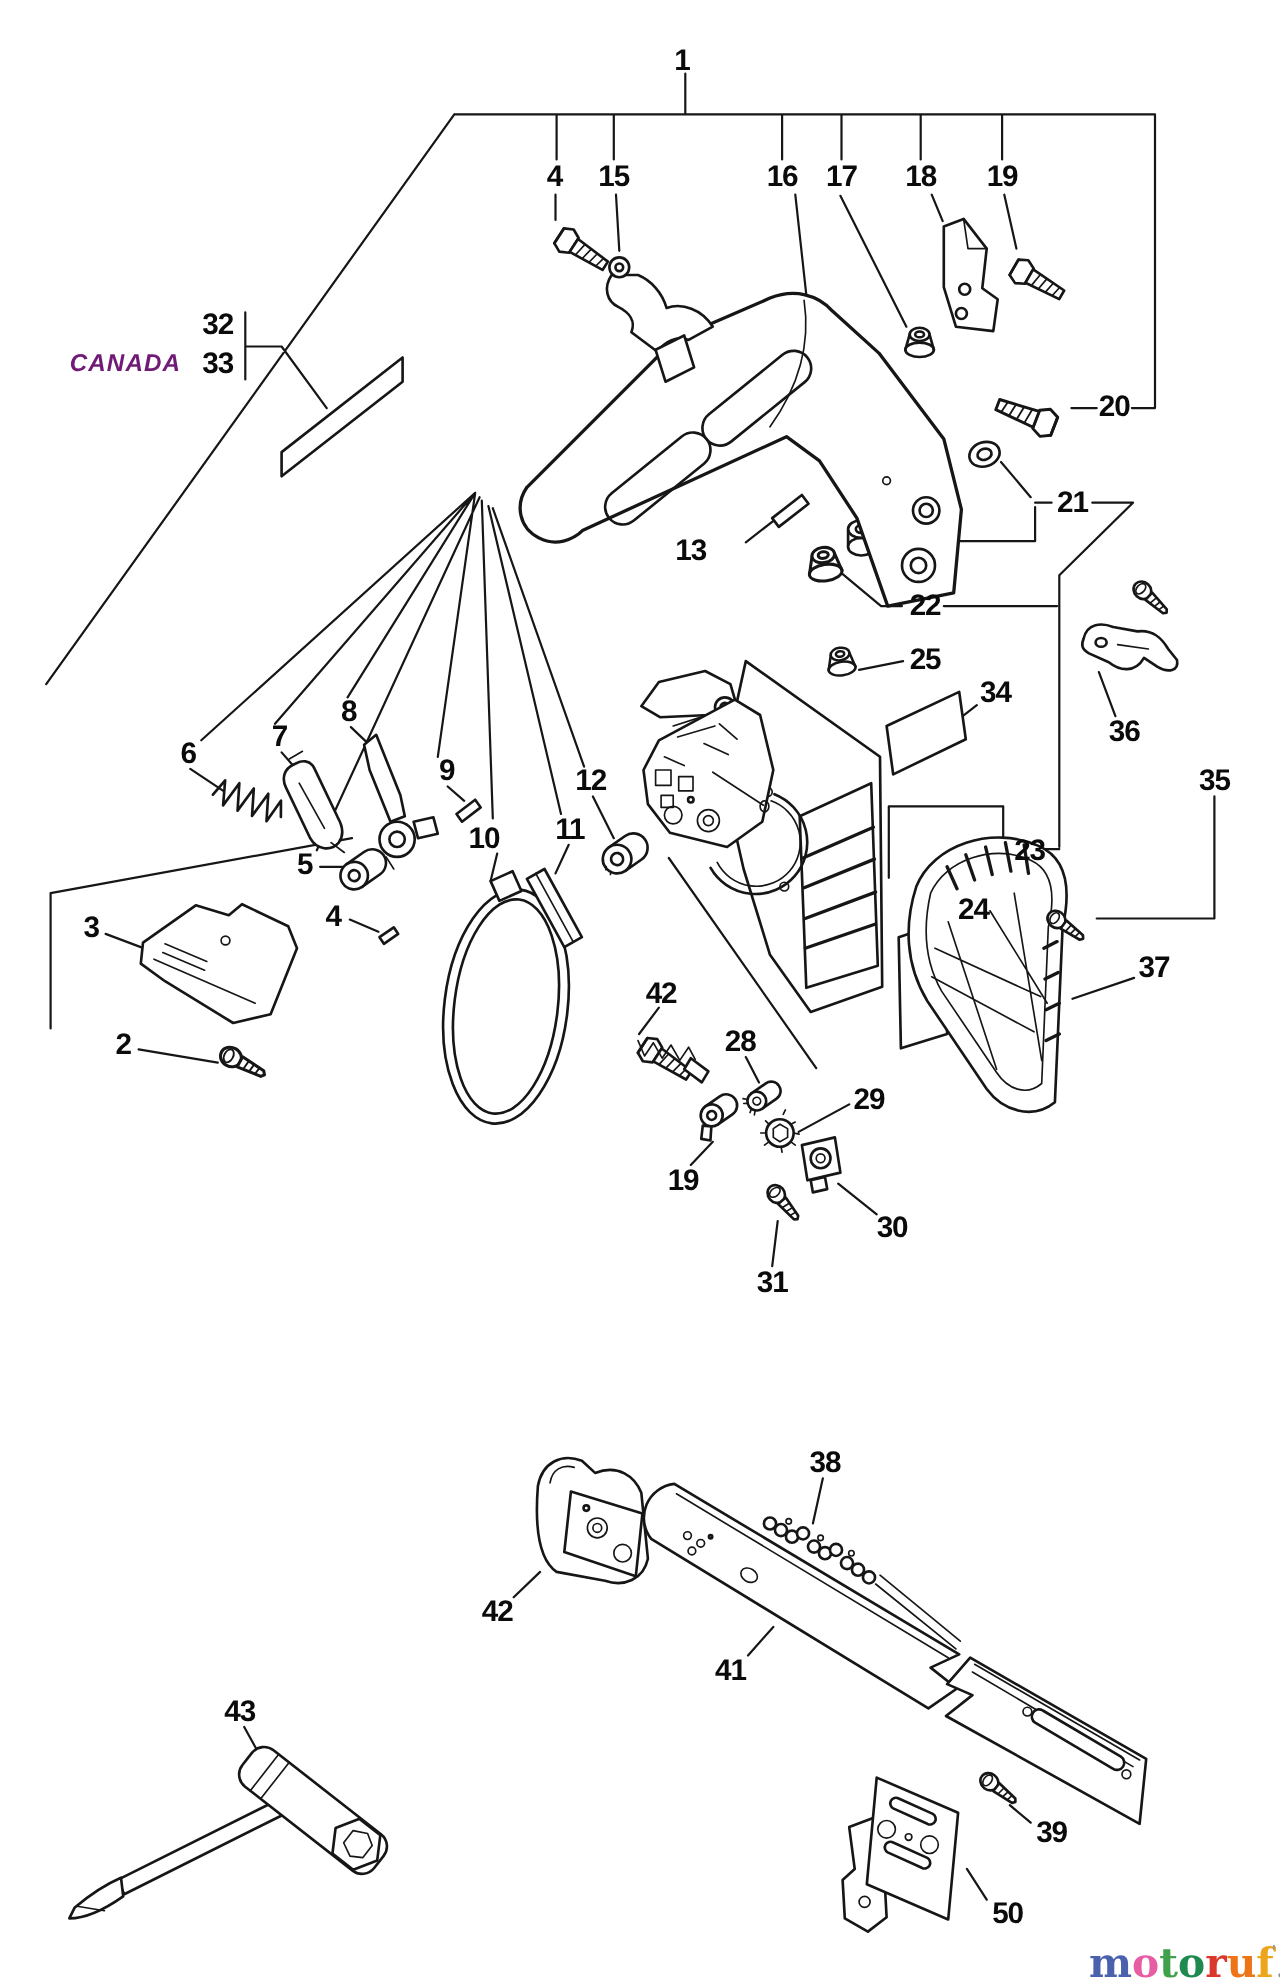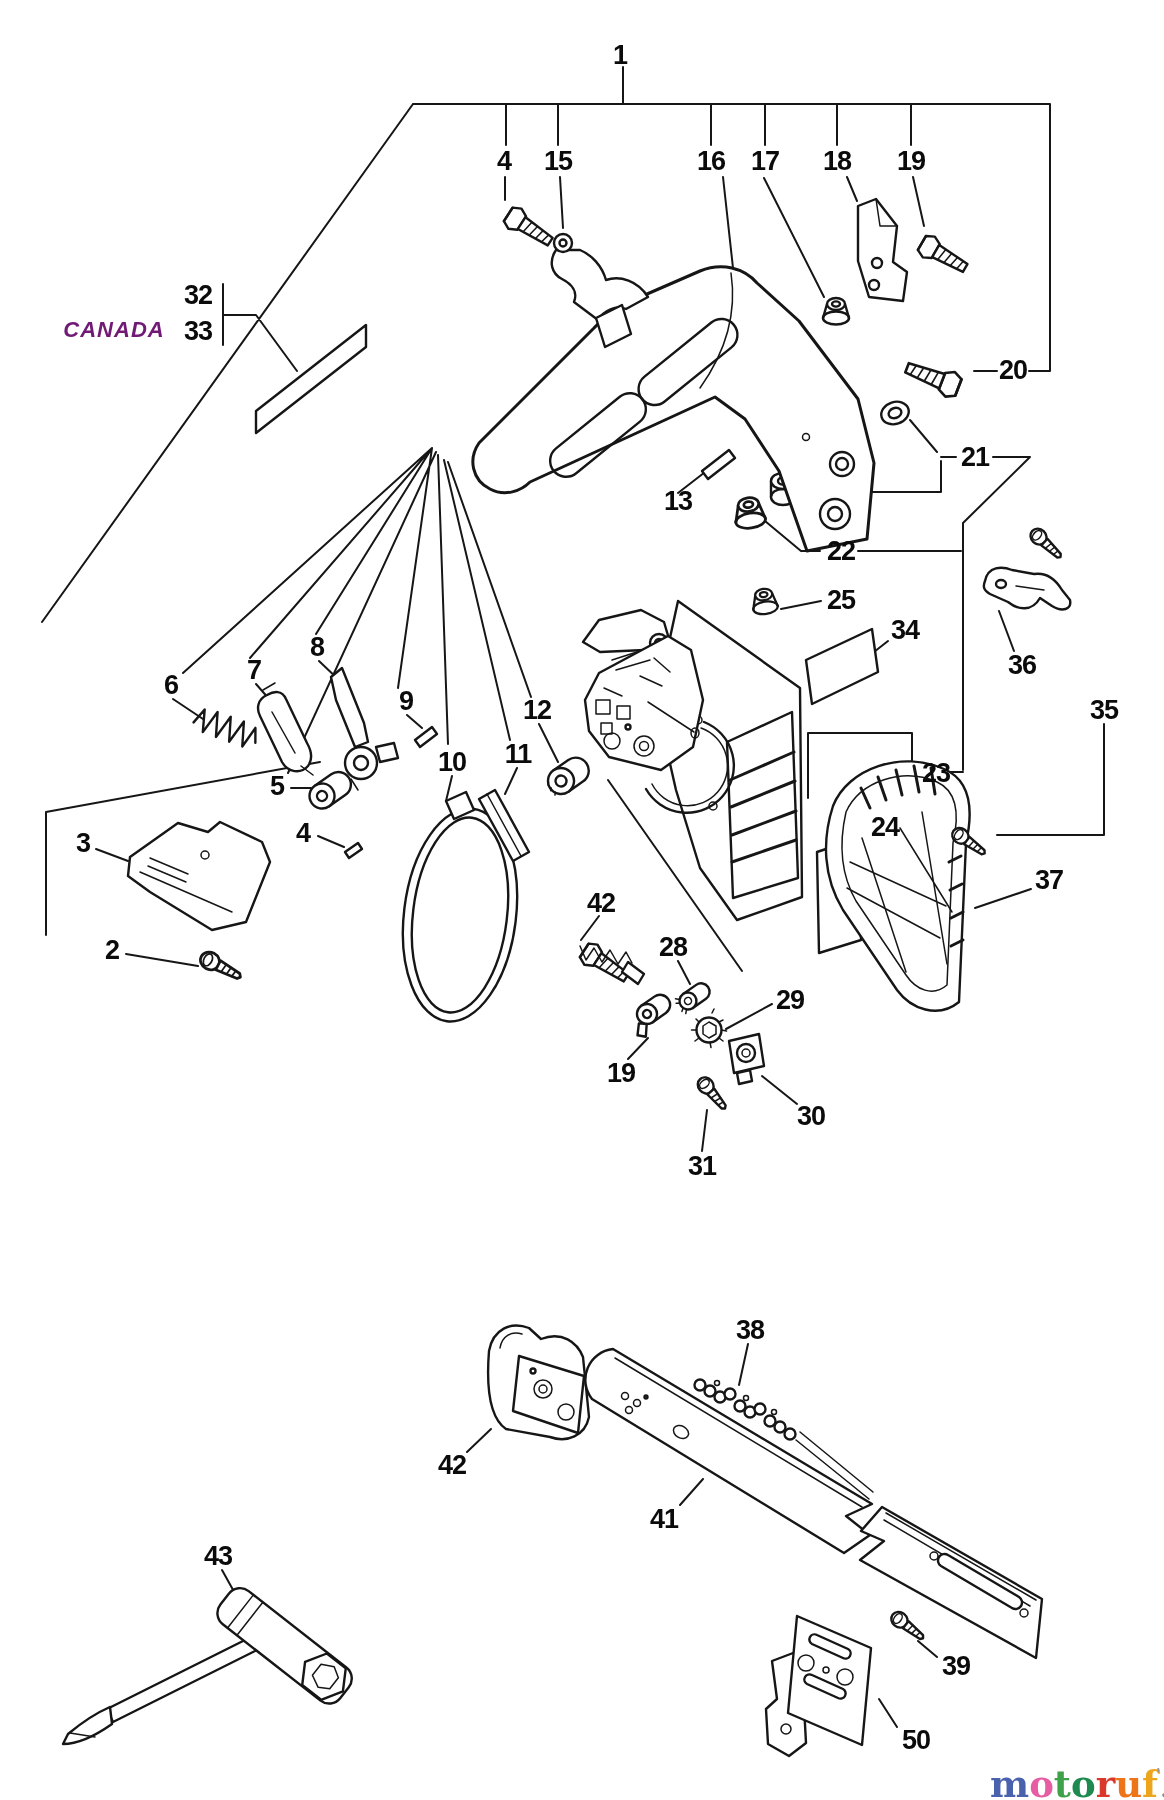--- a/index.html
+++ b/index.html
@@ -319,24 +319,24 @@
 
   <div class="pl" style="left:620px;top:55px">1</div>
   <div class="pl" style="left:112px;top:950px">2</div>
   <div class="pl" style="left:83px;top:843px">3</div>
   <div class="pl" style="left:303px;top:833px">4</div>
   <div class="pl" style="left:277px;top:786px">5</div>
   <div class="pl" style="left:171px;top:685px">6</div>
   <div class="pl" style="left:254px;top:670px">7</div>
   <div class="pl" style="left:317px;top:647px">8</div>
   <div class="pl" style="left:406px;top:701px">9</div>
-  <div class="pl" style="left:452px;top:762px">10</div>
+  <div class="pl" style="left:440px;top:762px">10</div>
   <div class="pl" style="left:518px;top:754px">11</div>
   <div class="pl" style="left:537px;top:710px">12</div>
-  <div class="pl" style="left:678px;top:501px">13</div>
+  <div class="pl" style="left:628px;top:501px">13</div>
   <div class="pl" style="left:504px;top:161px">4</div>
   <div class="pl" style="left:558px;top:161px">15</div>
   <div class="pl" style="left:711px;top:161px">16</div>
   <div class="pl" style="left:765px;top:161px">17</div>
   <div class="pl" style="left:837px;top:161px">18</div>
   <div class="pl" style="left:911px;top:161px">19</div>
   <div class="pl" style="left:1013px;top:370px">20</div>
   <div class="pl" style="left:975px;top:457px">21</div>
   <div class="pl" style="left:841px;top:551px">22</div>
   <div class="pl" style="left:936px;top:773px">23</div>

